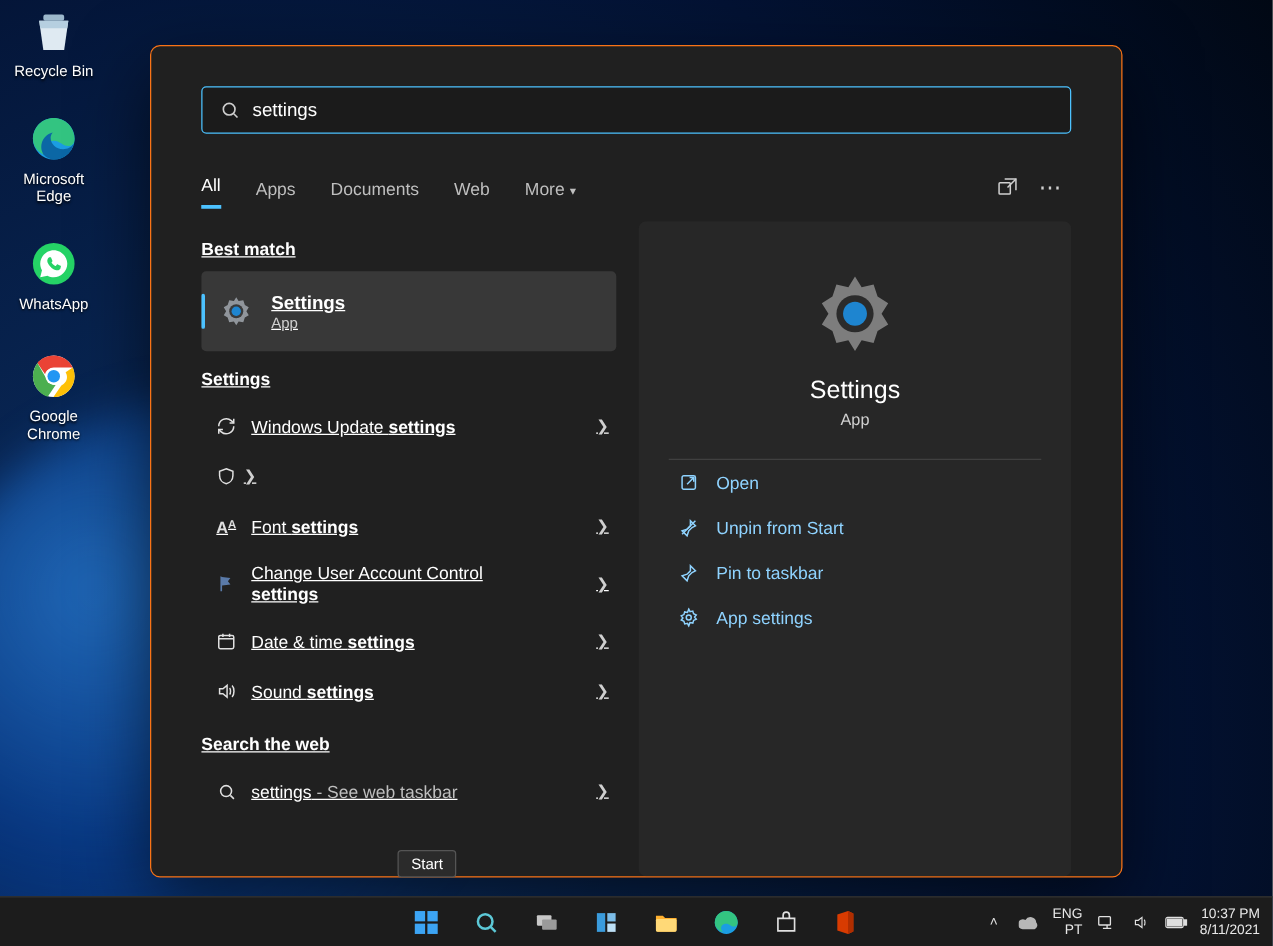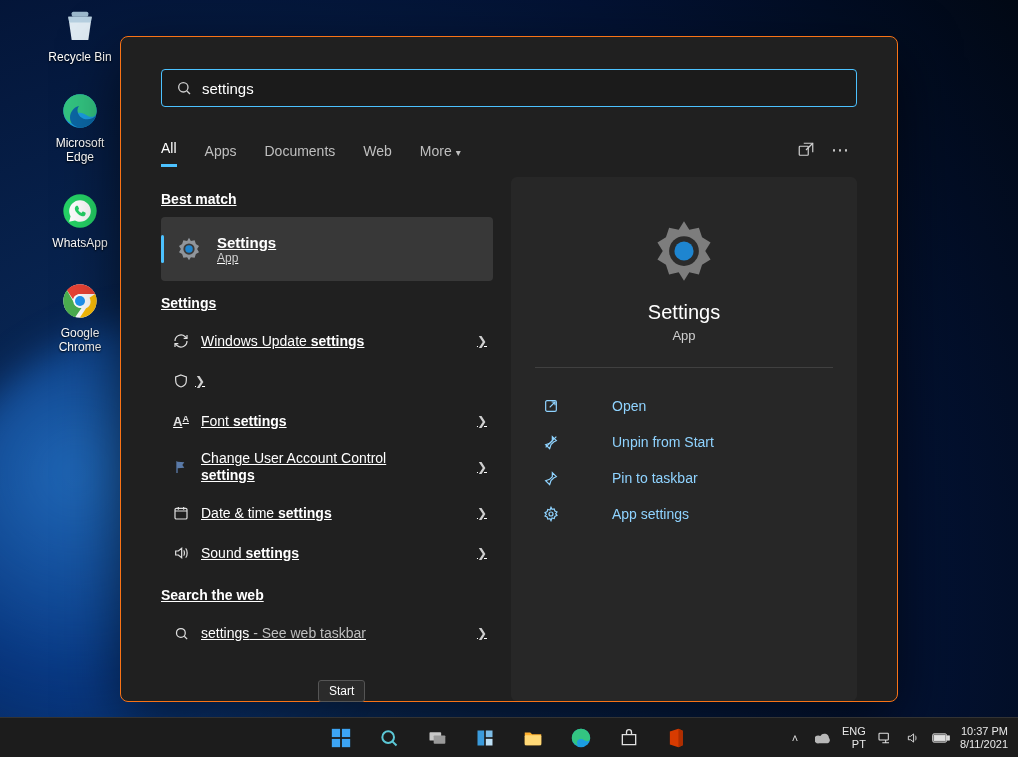--- a/index.html
+++ b/index.html
@@ -9,21 +9,21 @@
     position: relative;
     color: #fff;
   }
   .bloom {
     position: absolute; left: -80px; bottom: -80px; width: 520px; height: 520px;
     background: radial-gradient(circle at 30% 30%, rgba(51,153,255,.55), rgba(0,76,204,.28) 40%, transparent 70%);
     filter: blur(18px); border-radius: 50%;
   }
   
   .desktop { position: absolute; top: 0; left: 0; right: 0; bottom: 40px; }
-  .di { position: absolute; width: 78px; text-align: center; font-size: 12px; color: #fff; text-shadow: 0 1px 2px #000; cursor: default; margin-left: 37px; }
+  .di { position: absolute; width: 78px; text-align: center; font-size: 12px; color: #fff; text-shadow: 0 1px 2px #000; cursor: default; }
   .di .ic { width: 42px; height: 42px; margin: 0 auto 4px; display:flex; align-items:center; justify-content:center; }
   .di svg { width: 40px; height: 40px; }
   
   .start {
     position: absolute; top: 36px; left: 120px; width: 778px; height: 666px;
     background: #202020; border: 1px solid #f97316; border-radius: 8px;
     box-shadow: 0 20px 60px rgba(0,0,0,.6);
     display: flex; flex-direction: column; padding: 0 40px;
   }
   .searchbox {
@@ -57,21 +57,21 @@
   .row .rtxt b { font-weight:600; }
   .row .chev { color:#cfcfcf; font-size:12px; }
   .right {
     flex:1; margin-left:18px; background:#272727; border-radius:6px; padding: 32px 24px 24px;
     display:flex; flex-direction:column; align-items:center;
   }
   .bigicon { width:68px; height:68px; margin-top:8px; }
   .rtitle { font-size:20px; margin-top:16px; }
   .rsub { font-size:13px; color:#cfcfcf; margin-top:4px; }
   .divider { width:100%; height:1px; background:#404040; margin:24px 0 10px; }
-  .action { width:100%; display:flex; align-items:flex-end; height:36px; font-size:14px; color:#8fd3ff; cursor:pointer; border-radius:4px; padding:0 4px;gap:39px; }
+  .action { width:100%; display:flex; align-items:flex-start; height:36px; font-size:14px; color:#8fd3ff; cursor:pointer; border-radius:4px; padding:0 4px; }
   .action .aic { width:24px; display:flex; justify-content:center; color:#8fd3ff; margin-right:10px; }
   .tooltip {
     position:absolute; left:318px; top:680px; background:#2b2b2b; color:#fff; font-size:12px;
     padding:3px 10px; border:1px solid #555; border-radius:3px;
   }
   
   .taskbar {
     position:absolute; left:0; right:0; bottom:0; height:40px; background:#1c1c1c; border-top:1px solid #333;
     display:flex; align-items:center;
   }

